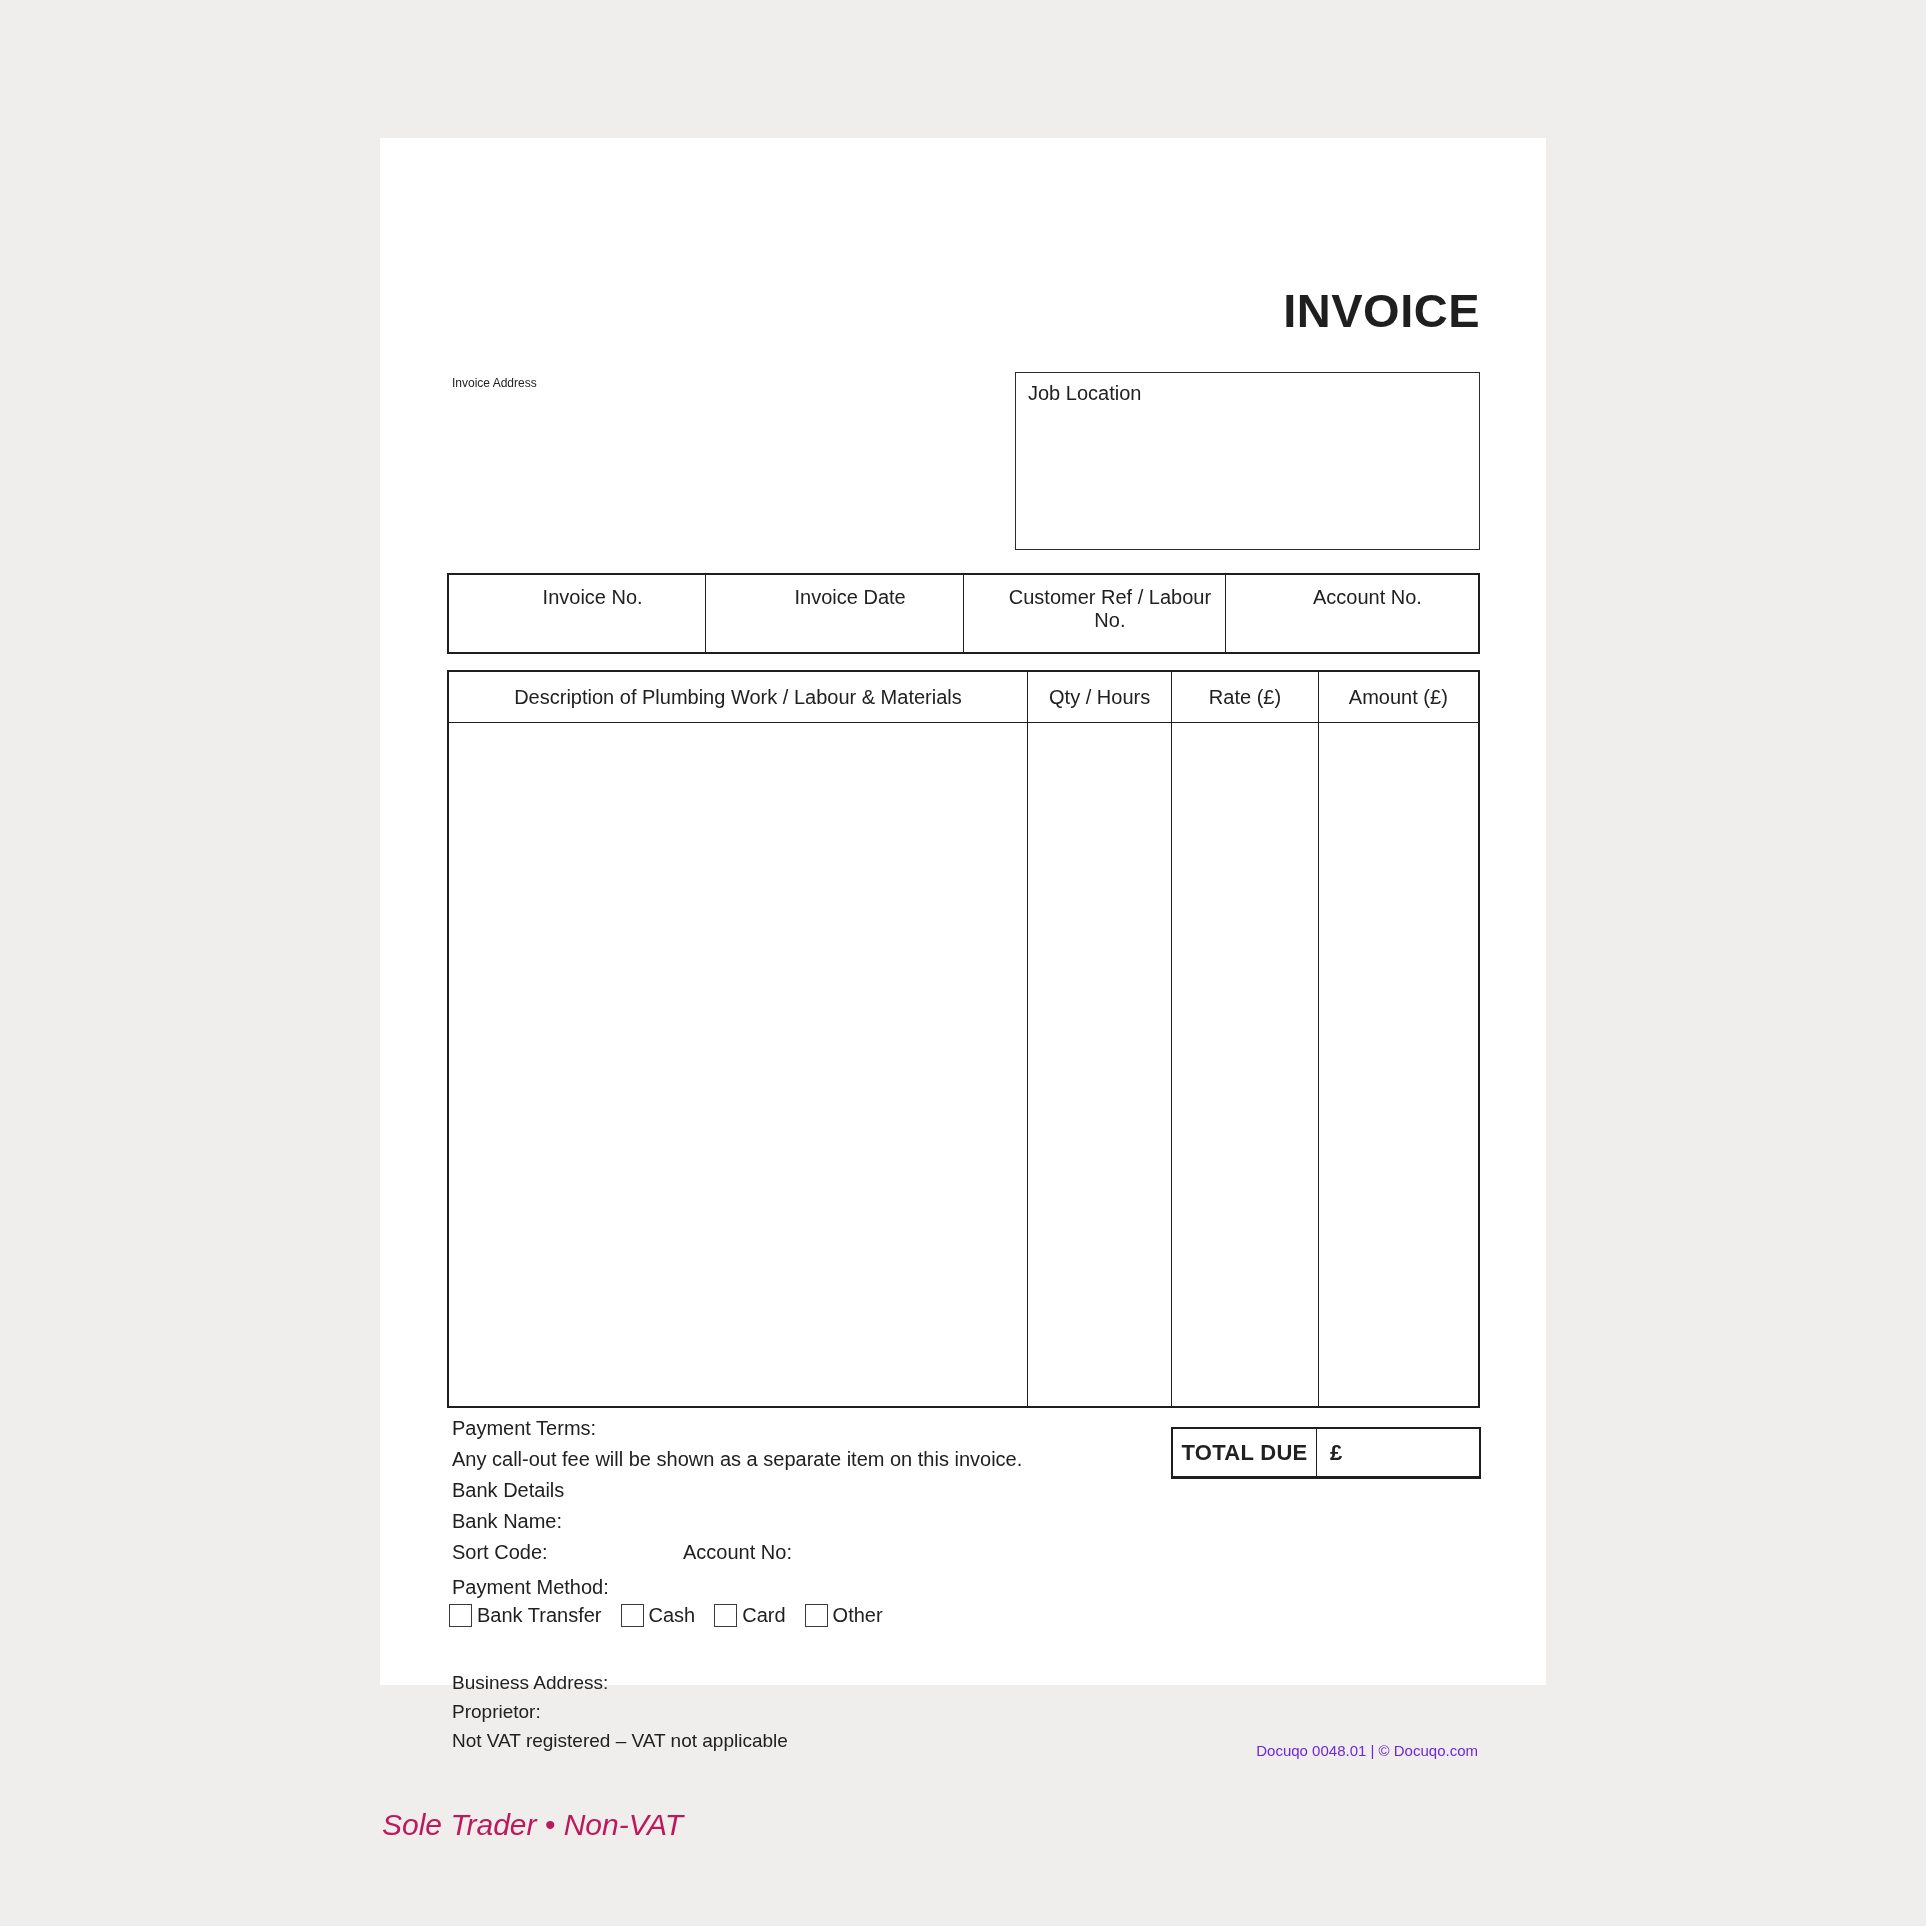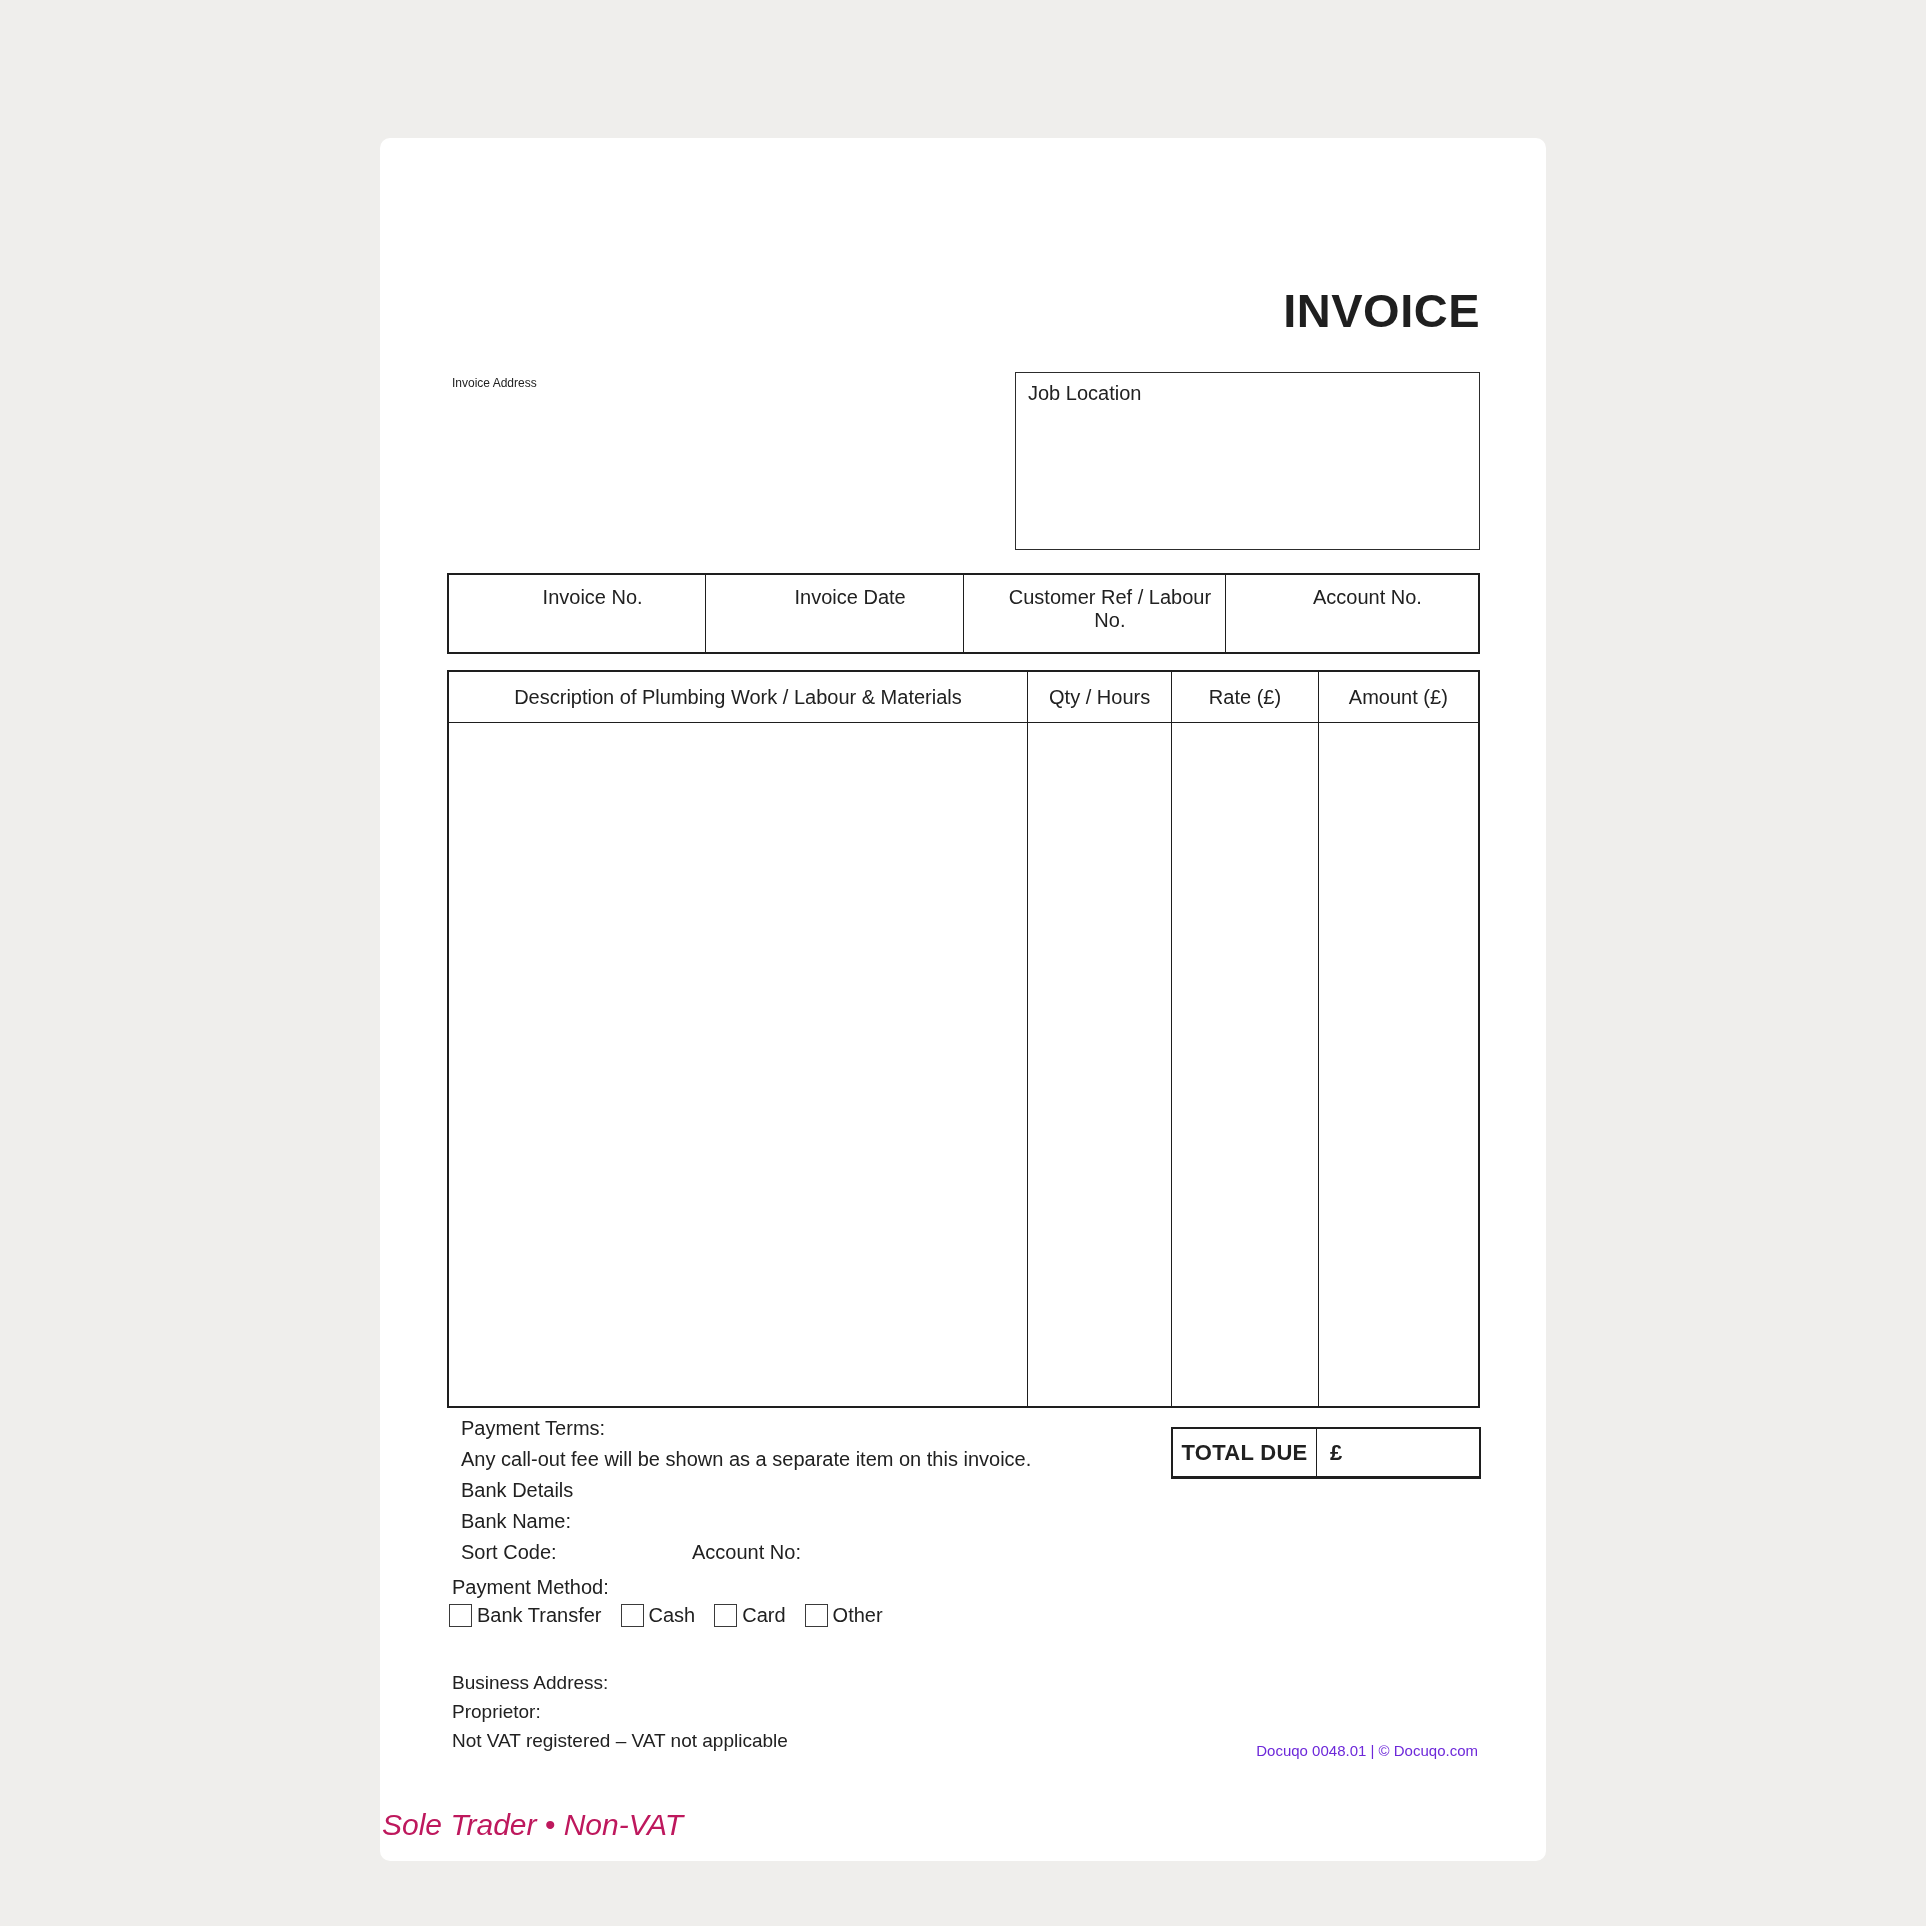--- a/index.html
+++ b/index.html
@@ -17,23 +17,22 @@
     width: 1927px;
     height: 1927px;
     background: #efeeec;
     overflow: hidden;
   }
   .page {
     position: absolute;
     left: 380px;
     top: 138px;
     width: 1166px;
-    height: 1723px;
+    height: 1547px;
     background: #ffffff;
-    border-radius: 10px;
   }
   .doc-title {
     position: absolute;
     top: 149px;
     right: 66px;
     font-size: 47px;
     font-weight: 800;
     letter-spacing: 0.5px;
     color: #1f1f1f;
     line-height: 1;
@@ -124,21 +123,21 @@
     font-size: 22px;
   }
   .payment-block {
     position: absolute;
     left: 72px;
     top: 1275px;
     font-size: 20px;
     line-height: 31px;
     white-space: nowrap;
   }
-  .payment-line { position: relative; margin-left: 9px; }
+  .payment-line { position: relative; }
   .account-no-label { position: absolute; left: 231px; top: 0; }
   .method-label {
     position: absolute;
     left: 72px;
     top: 1438px;
     font-size: 20px;
   }
   .methods-row {
     position: absolute;
     left: 69px;

